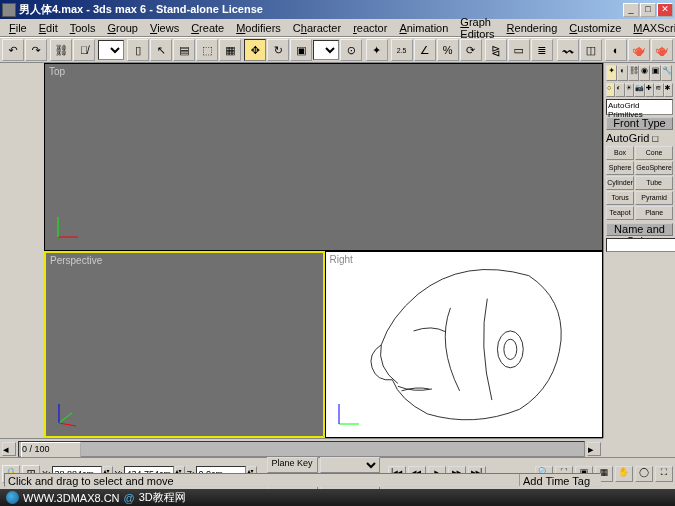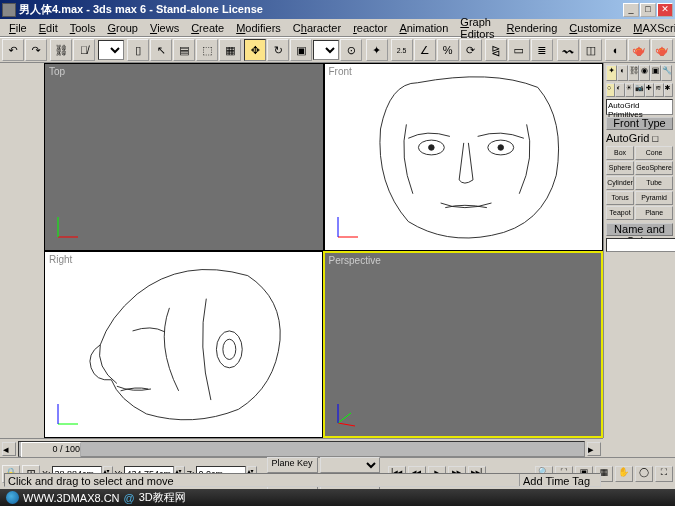--- a/index.html
+++ b/index.html
@@ -34,21 +34,21 @@
 .cp-sub { width: 11px; height: 14px; border: 1px outset #ddd; font-size: 7px; }
 .cp-dropdown { width: 100%; height: 16px; border: 1px inset #888; background: #fff; font-size: 8px; padding: 1px; margin-bottom: 2px; }
 .rollout-hdr { background: #b0b0b0; border: 1px outset #ccc; text-align: center; font-size: 8px; height: 13px; line-height: 11px; margin-bottom: 1px; }
 .autogrid { font-size: 8px; margin: 2px 0; }
 .obj-grid { display: grid; grid-template-columns: 1fr 1fr; gap: 1px; }
 .obj-btn { height: 14px; border: 1px outset #ddd; background: #d4d0c8; font-size: 7px; text-align: center; line-height: 12px; }
 .name-row { display: flex; margin-top: 2px; }
 .name-input { flex: 1; height: 14px; border: 1px inset #888; background: #fff; font-size: 8px; }
 .timeline { position: absolute; bottom: 48px; left: 0; right: 72px; height: 20px; background: #d4d0c8; border-top: 1px solid #888; display: flex; align-items: center; }
 .time-slider { flex: 1; height: 16px; position: relative; border: 1px inset #888; background: #b8b8b8; }
-.slider-thumb { position: absolute; left: 2px; top: 0; width: 60px; height: 20px; background: #d4d0c8; border: 1px outset #fff; text-align: right; font-size: 9px; line-height: 12px; }
+.slider-thumb { position: absolute; left: 2px; top: 0; width: 60px; height: 20px; background: #d4d0c8; border: 1px outset #fff; text-align: left; font-size: 9px; line-height: 12px; }
 .ruler { position: absolute; bottom: 34px; left: 0; right: 72px; height: 14px; background: #d4d0c8; font-size: 8px; display: flex; justify-content: space-between; padding: 0 20px 0 60px; color: #333; border-top: 1px solid #999; }
 .statusbar { position: absolute; bottom: 17px; left: 0; right: 0; height: 32px; background: #d4d0c8; border-top: 1px solid #888; display: flex; align-items: center; padding: 0 2px; gap: 2px; }
 .coord { display: flex; align-items: center; gap: 1px; }
 .coord-lbl { font-size: 9px; }
 .coord-inp { width: 50px; height: 16px; border: 1px inset #888; background: #fff; font-size: 9px; padding: 0 2px; }
 .spinner { width: 10px; height: 16px; background: #d4d0c8; border: 1px outset #ddd; font-size: 6px; }
 .anim-btn { height: 16px; padding: 0 4px; border: 1px outset #ddd; background: #d4d0c8; font-size: 9px; }
 .play-btn { width: 18px; height: 16px; border: 1px outset #ddd; background: #d4d0c8; text-align: center; font-size: 9px; }
 .watermark { position: absolute; bottom: 0; left: 0; right: 0; height: 17px; background: linear-gradient(to bottom, #3a3a3a, #1a1a1a); color: #fff; display: flex; align-items: center; padding: 0 6px; font-size: 11px; gap: 4px; }
 .wm-icon { width: 13px; height: 13px; border-radius: 50%; background: radial-gradient(circle at 40% 40%, #4ab0e0, #1060a0); }
@@ -127,68 +127,48 @@
 
 <div class="workspace">
   <div class="vp-row">
     <div class="viewport vp-dark">
       <div class="vp-label">Top</div>
       <svg class="axis">
           <line x1="5" y1="25" x2="25" y2="25" stroke="#f00"></line>
           <line x1="5" y1="25" x2="5" y2="5" stroke="#0f0"></line>
         </svg>
     </div>
-    <div class="viewport vp-white">
-      <div class="vp-label" style="color:#888">Front</div>
-      <svg width="100%" height="100%" viewBox="0 0 300 180" preserveAspectRatio="xMidYMid meet">
-        <g stroke="#222" fill="none" stroke-width="1">
-          <path d="M100 10 Q70 10 60 60 Q55 120 90 160 Q130 185 180 175 Q235 165 250 110 Q260 50 230 15 Q180 -5 100 10 Z"></path>
-          <path d="M90 70 Q110 60 135 68 M165 68 Q190 60 215 70"></path>
-          <ellipse cx="115" cy="80" rx="14" ry="8"></ellipse>
-            <circle cx="115" cy="80" r="3" fill="#222"></circle>
-          <ellipse cx="190" cy="80" rx="14" ry="8"></ellipse>
-            <circle cx="190" cy="80" r="3" fill="#222"></circle>
-          <path d="M150 75 L145 115 Q150 122 160 115 L155 75"></path>
-          <path d="M125 140 Q150 150 180 140 M130 145 Q150 140 175 145"></path>
-          <path d="M88 55 Q80 90 95 130 M218 55 Q228 90 210 130"></path>
-        </g>
+  </div>
+  <div class="vp-row">
+    <div class="viewport vp-dark active">
+      <div class="vp-label">Perspective</div>
+      <svg class="axis">
+        <line x1="5" y1="25" x2="22" y2="28" stroke="#f00"></line>
+          <line x1="5" y1="25" x2="18" y2="15" stroke="#0f0"></line>
+          <line x1="5" y1="25" x2="5" y2="6" stroke="#00f"></line>
       </svg>
-      <svg class="axis">
-          <line x1="5" y1="25" x2="25" y2="25" stroke="#f00"></line>
-          <line x1="5" y1="25" x2="5" y2="5" stroke="#00f"></line>
-        </svg>
-    </div>
-  </div>
-  <div class="vp-row">
+    </div>
     <div class="viewport vp-white">
       <div class="vp-label" style="color:#888">Right</div>
       <svg width="100%" height="100%" viewBox="0 0 300 180" preserveAspectRatio="xMidYMid meet">
         <g stroke="#222" fill="none" stroke-width="1">
           <path d="M220 15 Q150 -5 100 35 Q70 60 60 90 Q45 100 50 115 Q55 130 72 128 Q80 150 110 165 Q160 180 210 160 Q250 135 255 85 Q258 40 220 15 Z"></path>
           <path d="M95 75 Q115 68 130 76"></path>
           <path d="M60 90 Q55 115 78 132"></path>
           <path d="M78 135 Q95 142 115 138 M82 140 Q98 135 112 138"></path>
           <ellipse cx="200" cy="95" rx="14" ry="20"></ellipse>
             <ellipse cx="200" cy="95" rx="7" ry="11"></ellipse>
           <path d="M135 50 Q120 90 145 140 M175 40 Q165 90 180 150"></path>
         </g>
       </svg>
       <svg class="axis">
           <line x1="5" y1="25" x2="25" y2="25" stroke="#0f0"></line>
           <line x1="5" y1="25" x2="5" y2="5" stroke="#00f"></line>
         </svg>
     </div>
-    <div class="viewport vp-dark active">
-      <div class="vp-label">Perspective</div>
-      <svg class="axis">
-        <line x1="5" y1="25" x2="22" y2="28" stroke="#f00"></line>
-          <line x1="5" y1="25" x2="18" y2="15" stroke="#0f0"></line>
-          <line x1="5" y1="25" x2="5" y2="6" stroke="#00f"></line>
-      </svg>
-    </div>
   </div>
 </div>
 
 <div class="command-panel">
   <div class="cp-tabs">
     <div class="cp-tab active">✦</div>
     <div class="cp-tab">◐</div>
     <div class="cp-tab">⛓</div>
     <div class="cp-tab">◉</div>
     <div class="cp-tab">▣</div>

